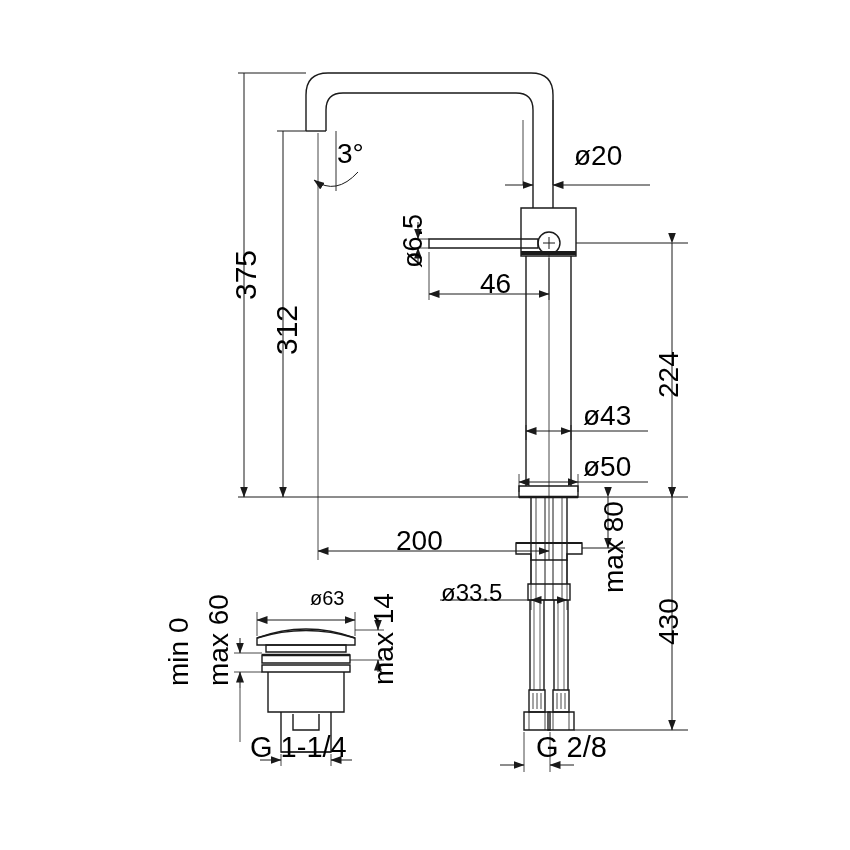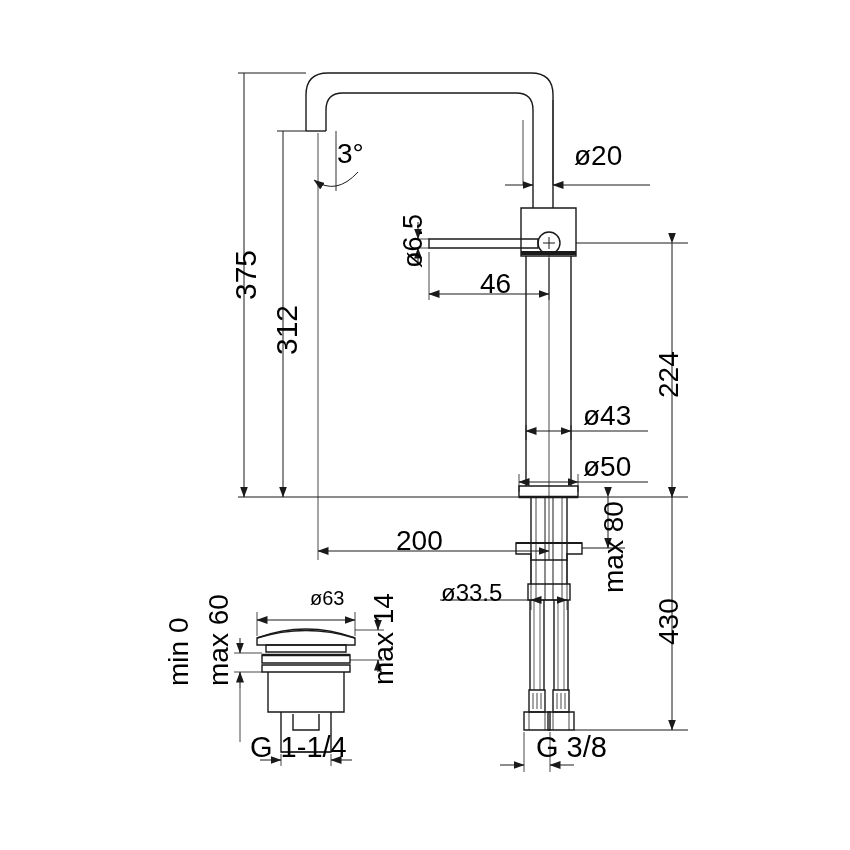--- a/index.html
+++ b/index.html
@@ -209,21 +209,21 @@
   <div class="lbl" style="left:396px; top:527px; font-size:28px;">200</div>
 
   <div class="lbl" style="left:441px; top:581px; font-size:24px;">ø33.5</div>
 
   <div class="lbl rot" style="left:655px; top:398px; font-size:28px;">224</div>
 
   <div class="lbl rot" style="left:655px; top:645px; font-size:28px;">430</div>
 
   <div class="lbl rot" style="left:600px; top:593px; font-size:28px;">max 80</div>
 
-  <div class="lbl" style="left:536px; top:733px; font-size:29px;">G 3/8</div>
+  <div class="lbl" style="left:536px; top:733px; font-size:29px;">G 2/8</div>
 
   <div class="lbl" style="left:278px; top:588px; font-size:20px;margin-left:32px;">ø63</div>
 
   <div class="lbl rot" style="left:370px; top:685px; font-size:28px;">max 14</div>
 
   <div class="lbl rot" style="left:165px; top:686px; font-size:28px;">min 0</div>
 
   <div class="lbl rot" style="left:205px; top:686px; font-size:28px;">max 60</div>
 
   <div class="lbl" style="left:250px; top:733px; font-size:29px;">G 1-1/4</div>

